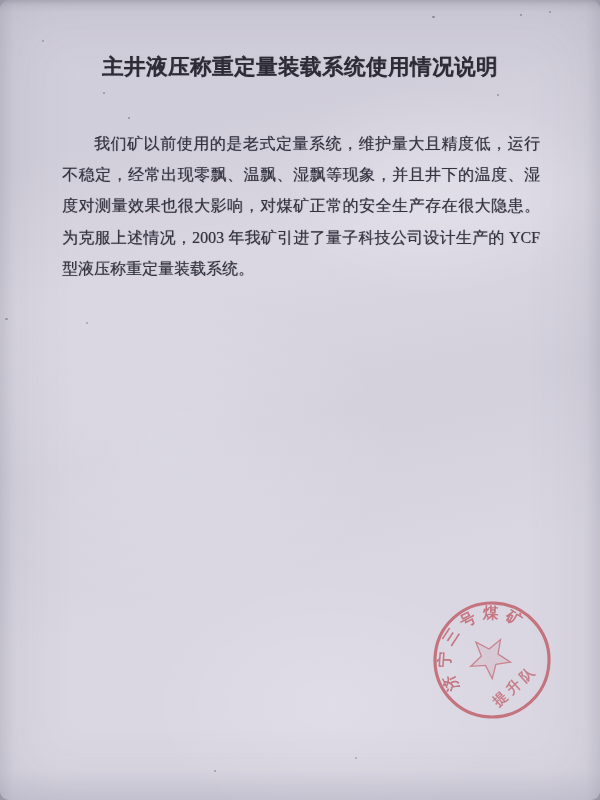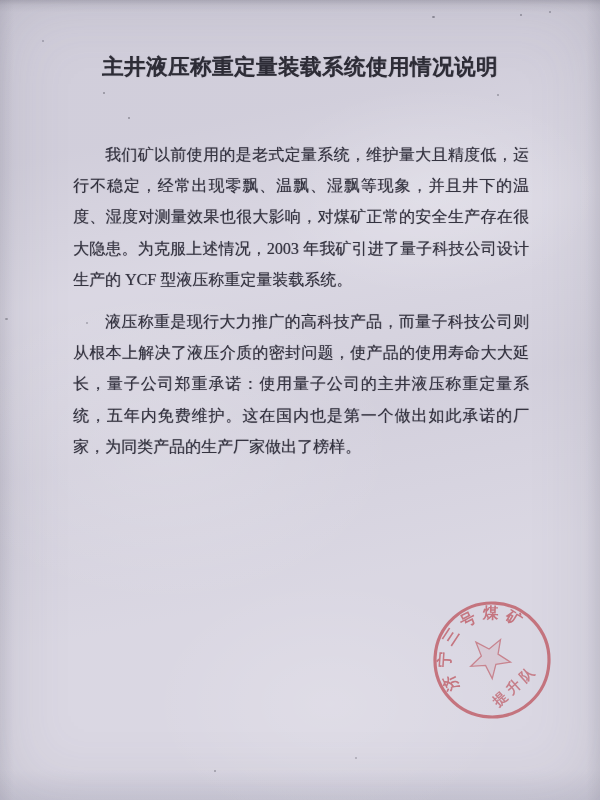--- a/index.html
+++ b/index.html
@@ -6,20 +6,21 @@
   body {
     width: 600px; height: 800px; overflow: hidden;
     background: #9a97a6;
     font-family: "Liberation Serif", "DejaVu Serif", serif;
   }
   .photo {
     position: relative;
     width: 600px; height: 800px;
     background: #d8d5e1;
     overflow: hidden;
+    border-radius: 9px;
   }
   
   .texture {
     position: absolute; inset: 0;
     pointer-events: none;
     background:
       radial-gradient(240px 150px at 72% 24%, rgba(255,255,255,0.22), rgba(255,255,255,0) 70%),
       radial-gradient(320px 220px at 28% 56%, rgba(255,255,255,0.16), rgba(255,255,255,0) 72%),
       radial-gradient(260px 180px at 55% 88%, rgba(255,255,255,0.14), rgba(255,255,255,0) 70%),
       linear-gradient(168deg, rgba(121,118,140,0.07) 18%, rgba(255,255,255,0.06) 34%, rgba(121,118,140,0.05) 52%, rgba(255,255,255,0.05) 71%),
@@ -43,21 +44,21 @@
   .body-text {
     position: absolute;
     top: 128px; left: 62px;
     width: 478px;
     font-size: 16px;
     line-height: 31.2px;
     text-align: justify;
     color: #343340;
     text-shadow: 0.4px 0.2px 0.7px rgba(45,44,56,0.50);
   }
-  .body-text p { margin: 11px; text-indent: 2em; }
+  .body-text p { margin: 0; text-indent: 2em; }
   .stamp {
     position: absolute;
     left: 416px; top: 584px;
     filter: blur(0.45px);
     opacity: 0.92;
   }
   .stamp-arc-text, .stamp-dept-text {
     font-family: "Liberation Serif", "DejaVu Serif", serif;
     font-weight: bold;
   }
@@ -73,21 +74,20 @@
 <body>
 
 <div class="photo">
 
   <div class="texture"></div>
 
   <h1 class="title">主井液压称重定量装载系统使用情况说明</h1>
 
   <div class="body-text">
     <p>我们矿以前使用的是老式定量系统，维护量大且精度低，运行不稳定，经常出现零飘、温飘、湿飘等现象，并且井下的温度、湿度对测量效果也很大影响，对煤矿正常的安全生产存在很大隐患。为克服上述情况，2003 年我矿引进了量子科技公司设计生产的 YCF 型液压称重定量装载系统。</p>
-    <p>液压称重是现行大力推广的高科技产品，而量子科技公司则从根本上解决了液压介质的密封问题，使产品的使用寿命大大延长，量子公司郑重承诺：使用量子公司的主井液压称重定量系统，五年内免费维护。这在国内也是第一个做出如此承诺的厂家，为同类产品的生产厂家做出了榜样。</p>
   </div>
 
   <svg class="stamp" width="152" height="152" viewBox="0 0 152 152" aria-hidden="true">
     <defs>
       <path id="stamp-arc-path" d="M 34,76 A 42,42 0 1 1 118,76" fill="none"></path>
     </defs>
     <g transform="rotate(-42 76 76)" opacity="0.85">
       <circle cx="76" cy="76" r="57" fill="none" stroke-width="3.2" opacity="0.9" stroke="#bb4a54"></circle>
       <text class="stamp-arc-text" font-size="15.5" letter-spacing="6" opacity="0.88" fill="#bb4a54">
         <textPath href="#stamp-arc-path" startOffset="50%" text-anchor="middle">济宁三号煤矿</textPath>

